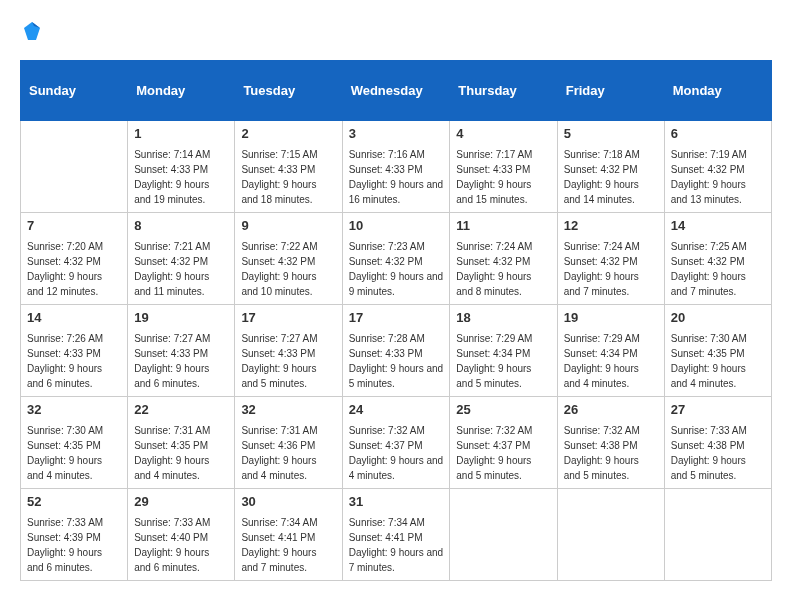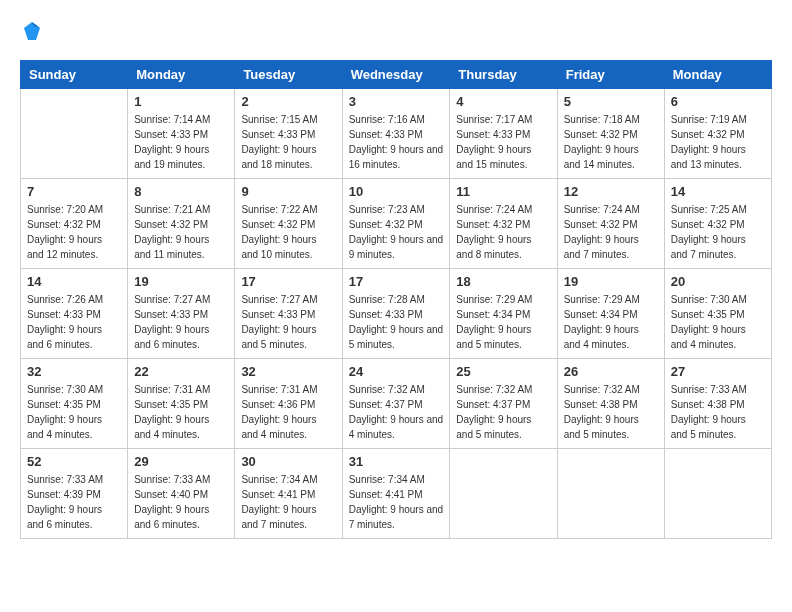--- a/index.html
+++ b/index.html
@@ -49,21 +49,21 @@
     }
     .calendar {
       width: 100%;
       border-collapse: collapse;
       border: 1px solid #ccc;
     }
     .calendar th {
       background: #1565c0;
       color: #fff;
       text-align: left;
-      padding: 6px 8px;
+      padding: 22px 8px;
       font-size: 13px;
       font-weight: bold;
       border: 1px solid #1565c0;
     }
     .calendar td {
       vertical-align: top;
       border: 1px solid #ccc;
       padding: 5px 6px;
       width: 108px;
       min-height: 80px;
@@ -72,20 +72,21 @@
     .day-number {
       font-size: 13px;
       font-weight: bold;
       color: #333;
       margin-bottom: 3px;
     }
     .day-info {
       font-size: 10px;
       color: #333;
       line-height: 1.5;
+      margin-top: 6px;
     }
     .empty-cell {
       background: #f9f9f9;
     }
     .week-row td {
       height: 90px;
     }
   </style>
 </head>
 <body>

